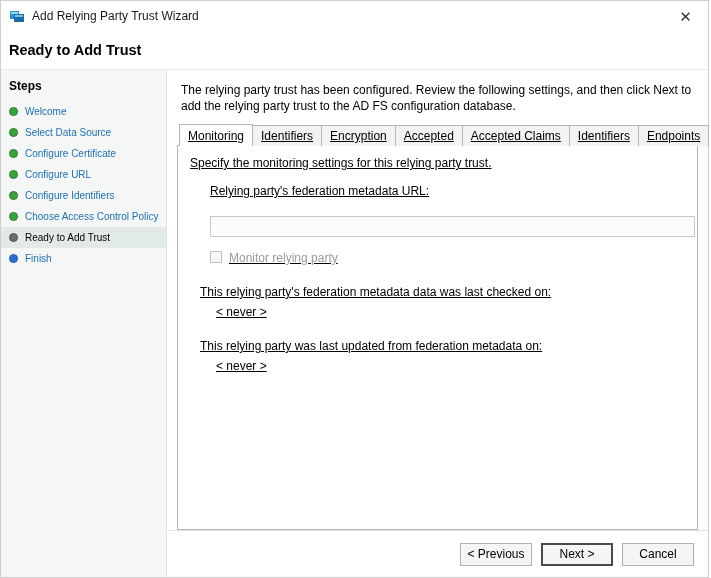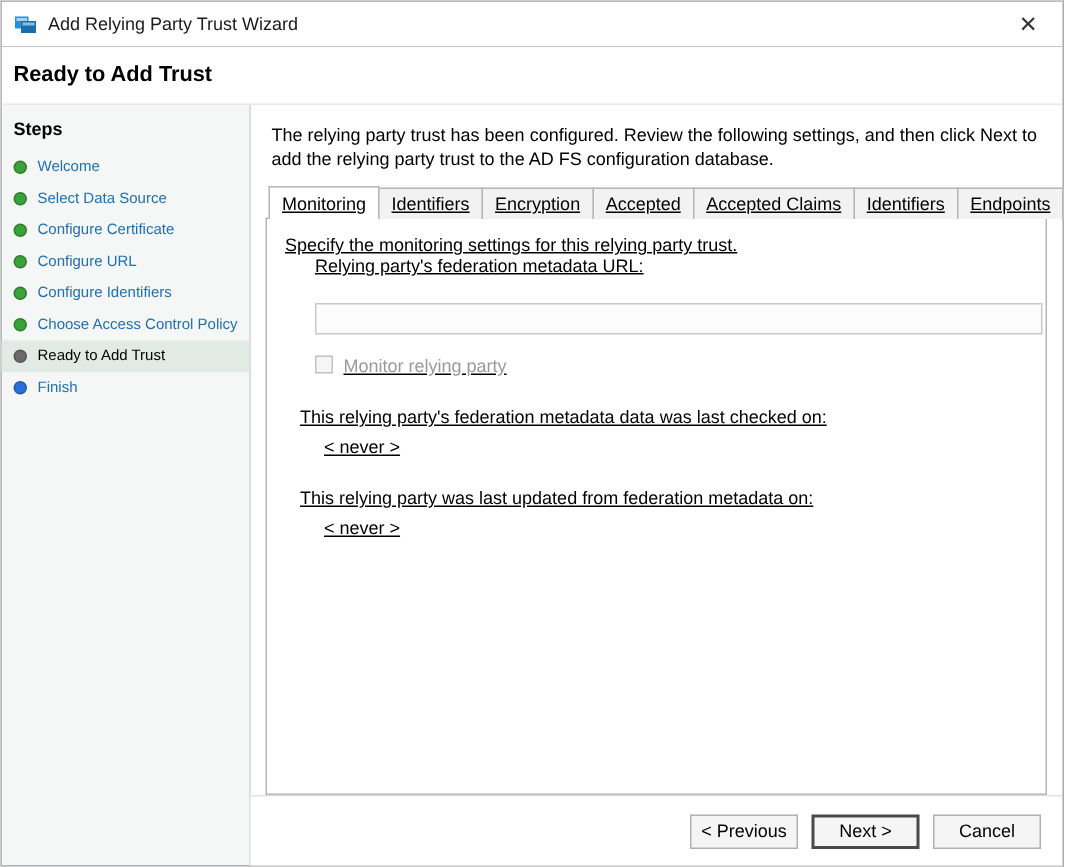--- a/index.html
+++ b/index.html
@@ -185,20 +185,21 @@
     border: 1px solid #b5b5b5;
     background: #ffffff;
     flex: 1 1 auto;
     margin-top: -1px;
     padding: 10px 12px;
     box-sizing: border-box;
     min-height: 0;
   }
   .panel-desc {
     font-size: 12px;
+    margin-bottom: 14px;
   }
   .field-label {
     font-size: 12px;
     margin-left: 20px;
     margin-bottom: 18px;
   }
   .text-input {
     margin-left: 20px;
     width: 485px;
     height: 21px;

